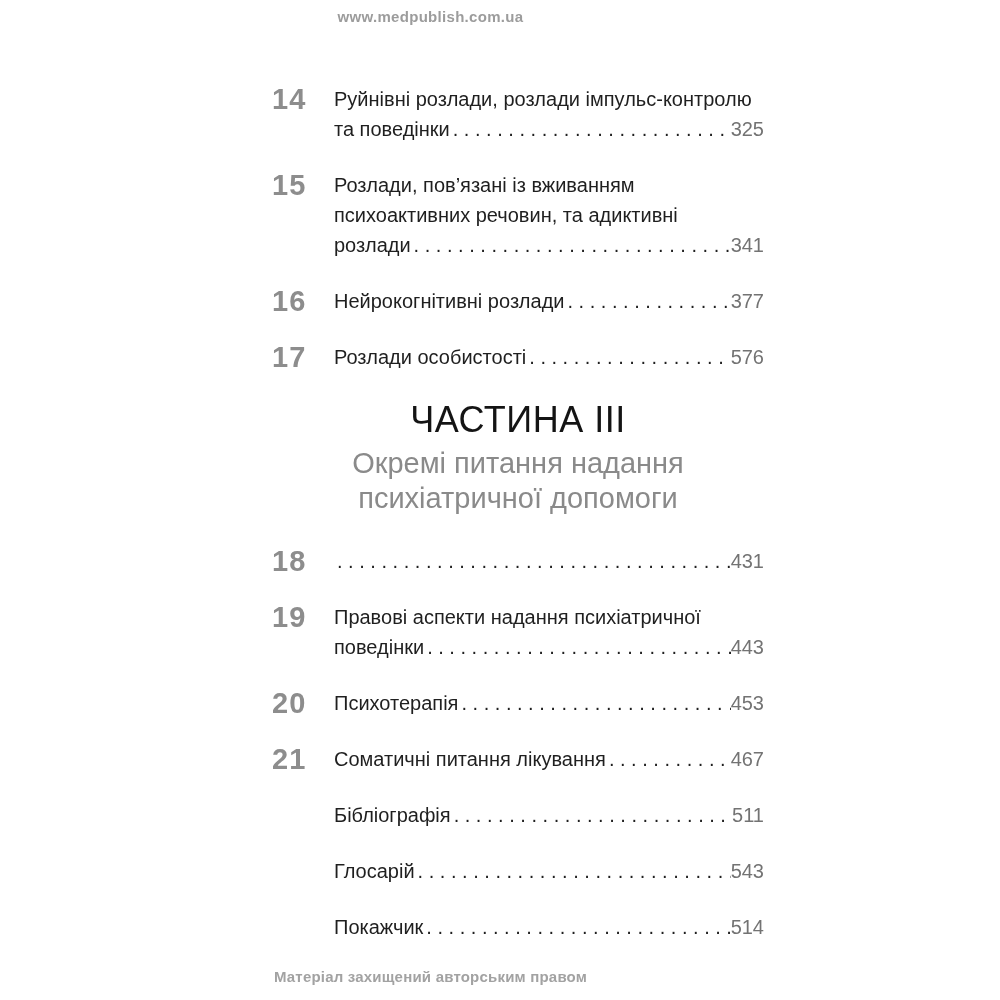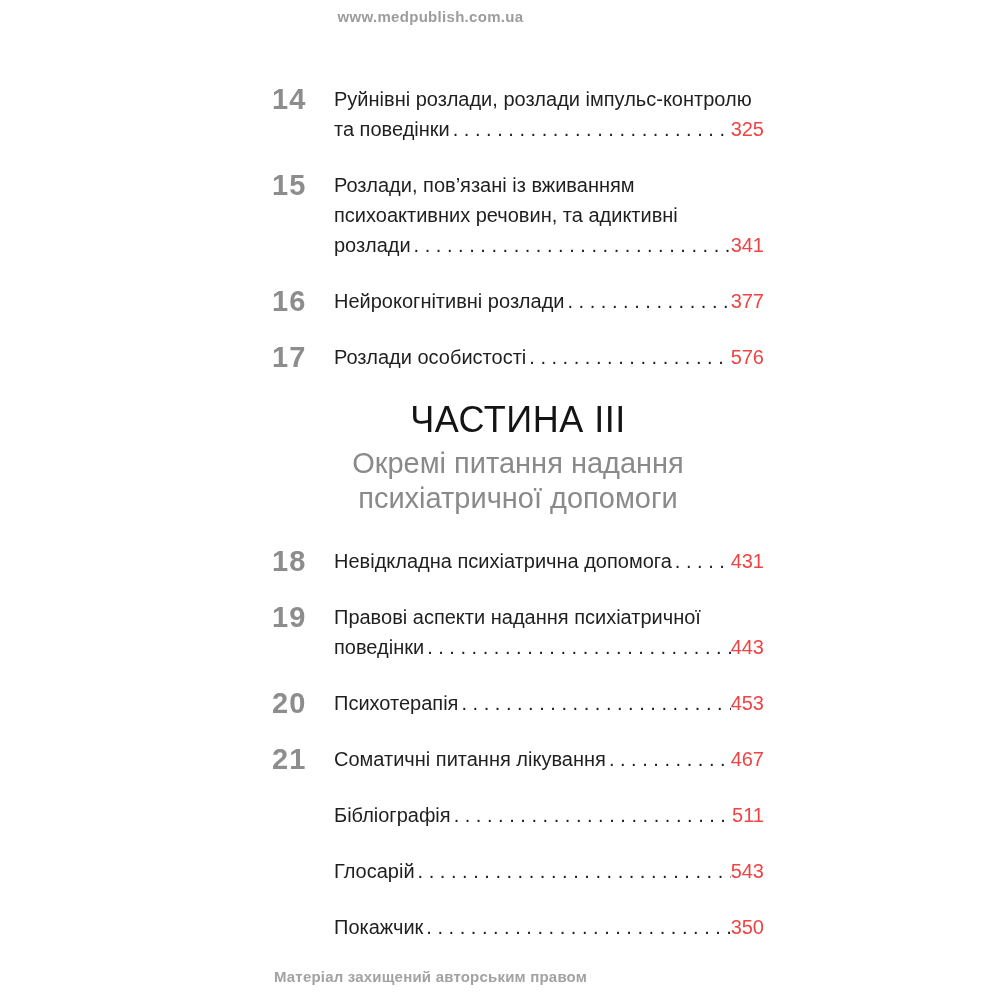--- a/index.html
+++ b/index.html
@@ -61,21 +61,21 @@
   }
   .entry-line.last { display: flex; align-items: baseline; }
   .title-text { white-space: nowrap; }
   .leader {
     flex: 1;
     overflow: hidden;
     white-space: nowrap;
     padding: 0 3px;
     color: #1f1f1f;
   }
-  .page-num { white-space: nowrap; color: #ef4444; }
+  .page-num { white-space: nowrap; color: #737373; }
   .part-heading {
     text-align: center;
     margin: 26px 0 30px 0;
   }
   .part-title {
     font-size: 36px;
     font-weight: 400;
     color: #141414;
     line-height: 44px;
     letter-spacing: 0.5px;
@@ -162,21 +162,20 @@
       <div class="part-title">ЧАСТИНА III</div>
       <div class="part-subtitle">Окремі питання надання</div>
       <div class="part-subtitle">психіатричної допомоги</div>
     </header>
 
     <section id="toc-bottom">
         <div class="toc-entry">
           <div class="chapter-num">18</div>
           <div class="entry-body">
             <div class="entry-line last">
-              <span class="title-text">Невідкладна психіатрична допомога</span>
               <span class="leader"> . . . . . . . . . . . . . . . . . . . . . . . . . . . . . . . . . . . . . . . . . . . . . . . . . . . . . . . . . . . .</span>
               <span class="page-num">431</span>
             </div>
           </div>
         </div>
         <div class="toc-entry">
           <div class="chapter-num">19</div>
           <div class="entry-body">
             <div class="entry-line">Правові аспекти надання психіатричної</div>
             <div class="entry-line last">
@@ -225,21 +224,21 @@
               <span class="page-num">543</span>
             </div>
           </div>
         </div>
         <div class="toc-entry">
           <div class="chapter-num"></div>
           <div class="entry-body">
             <div class="entry-line last">
               <span class="title-text">Покажчик</span>
               <span class="leader"> . . . . . . . . . . . . . . . . . . . . . . . . . . . . . . . . . . . . . . . . . . . . . . . . . . . . . . . . . . . .</span>
-              <span class="page-num">350</span>
+              <span class="page-num">514</span>
             </div>
           </div>
         </div>
       </section>
 
   </main>
 
   <div class="footer">
     <span class="copyright">Матеріал захищений авторським правом</span>
   </div>

